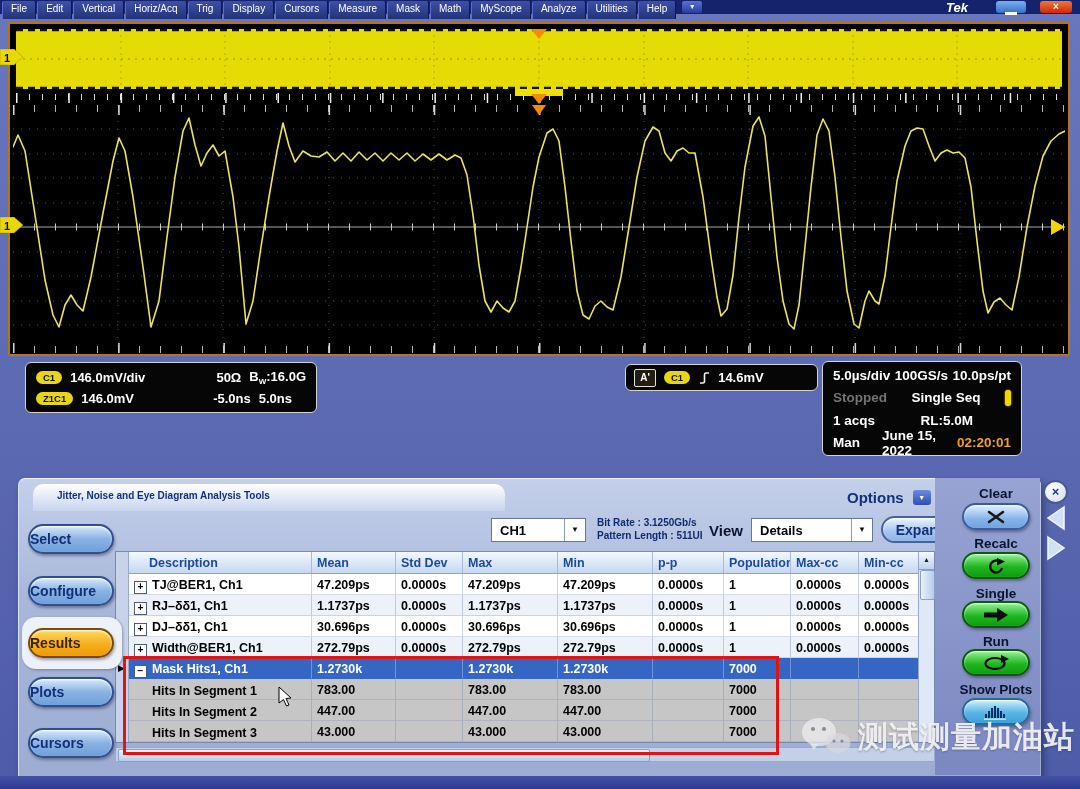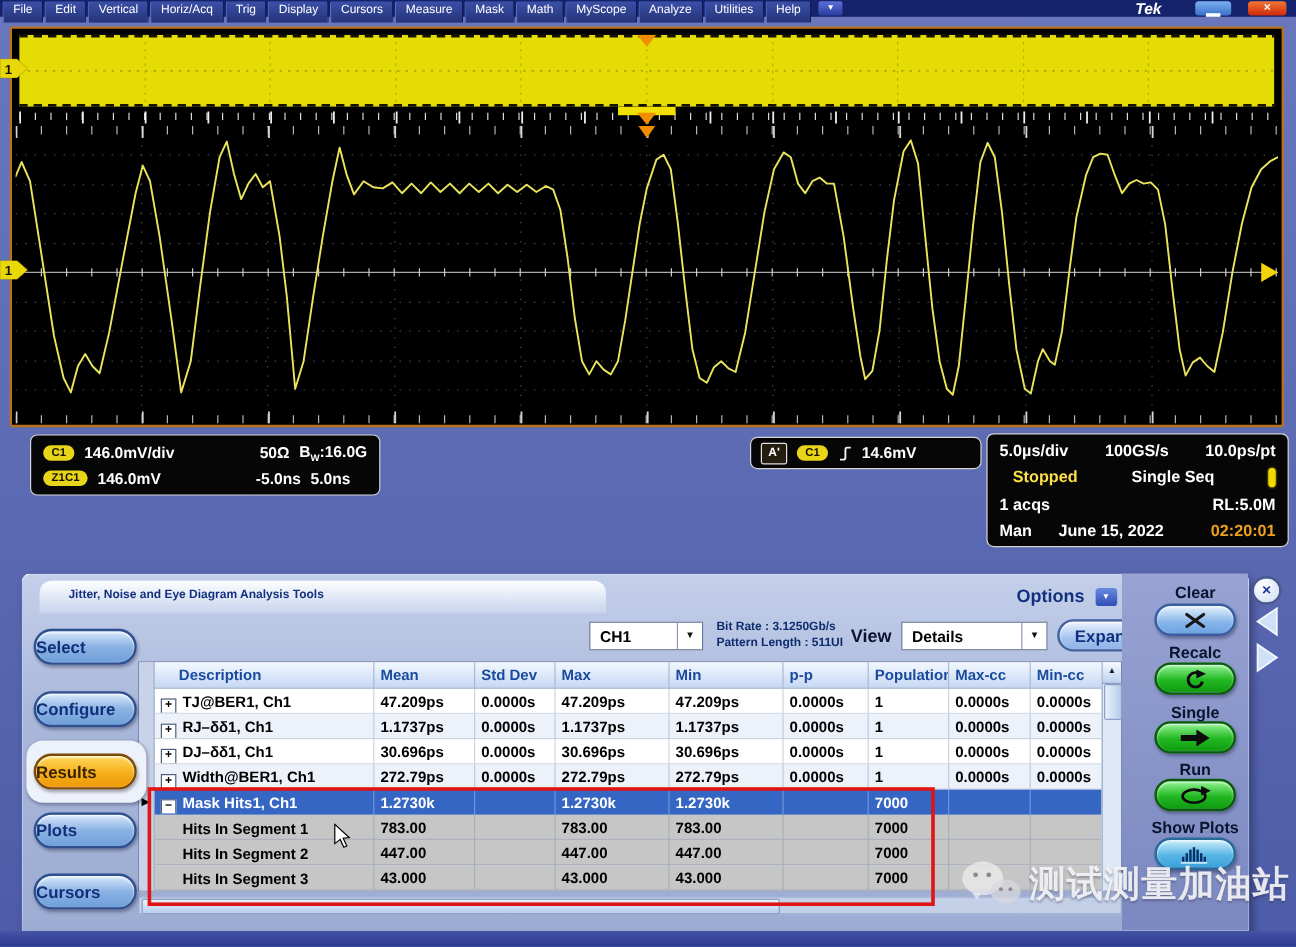--- a/index.html
+++ b/index.html
@@ -32,23 +32,23 @@
   .rbox{position:absolute;background:#060606;border:1px solid #d4d4d4;border-radius:6px;
     color:#fff;font-weight:bold;font-size:13px;box-sizing:border-box;}
   .rbox1{left:25px;top:362px;width:292px;height:51px;padding:4px 10px;}
   .rrow{display:flex;align-items:center;height:21px;gap:8px;}
   .badge{background:#e8d51a;color:#151200;border-radius:9px;font-size:9.5px;padding:1px 7px;font-weight:bold;}
   .push{margin-left:auto;}
   .bwsub{font-size:8px;vertical-align:-3px;}
   .rbox2{left:625px;top:364px;width:193px;height:27px;display:flex;align-items:center;gap:8px;padding:0 8px;}
   .trigsrc{width:20px;height:16px;border:1px solid #e0e0e0;background:#241c0e;color:#fff;
     font-size:10px;text-align:center;line-height:15px;border-radius:2px;font-weight:bold;}
-  .rbox3{left:822px;top:361px;width:252px;height:95px;padding:2px 10px;font-size:13.5px;}
+  .rbox3{left:822px;top:361px;width:200px;height:95px;padding:2px 10px;font-size:13.5px;}
   .arow{display:flex;align-items:center;height:22.5px;}
-  .red{color:#fde047;margin-left:11px;} .orange{color:#f0a020;}
+  .red{color:#737373;} .orange{color:#f0a020;}
   .thermo{width:6px;height:16px;background:#f0d800;border-radius:3px;box-shadow:0 0 2px #f0d800;}
   
   .panel{position:absolute;left:18px;top:478px;width:1022px;height:297px;
     background:linear-gradient(180deg,#c4d0ea 0%,#a9b7da 40%,#9dacd2 100%);
     border-radius:7px 7px 0 0;border-top:1px solid #eef2fc;border-left:1px solid #d8e0f4;
     box-shadow:3px 4px 7px rgba(0,0,25,.35);}
   .panel-tab{position:absolute;left:14px;top:5px;width:472px;height:27px;
     background:linear-gradient(180deg,#fdfeff,#c7d4ee);border-radius:10px 10px 0 0;}
   .panel-title{display:block;margin:6px 0 0 24px;color:#13307e;font-weight:bold;font-size:10px;}
   .options{position:absolute;left:828px;top:10px;display:flex;gap:9px;align-items:center;}
@@ -254,21 +254,21 @@
       <span>100GS/s</span>
       <span>10.0ps/pt</span>
     </div>
     <div class="arow">
       <span class="red">Stopped</span>
       <span style="margin:0 auto">Single Seq</span>
       <span class="thermo"></span>
     </div>
     <div class="arow">
       <span>1 acqs</span>
-      <span class="push" style="">RL:5.0M</span>
+      <span class="push" style="margin-right:38px">RL:5.0M</span>
     </div>
     <div class="arow">
       <span>Man</span>
       <span style="margin-left:22px">June 15, 2022</span>
       <span class="push orange">02:20:01</span>
     </div>
   </div>
 
   <div class="panel">
     <div class="panel-tab">

